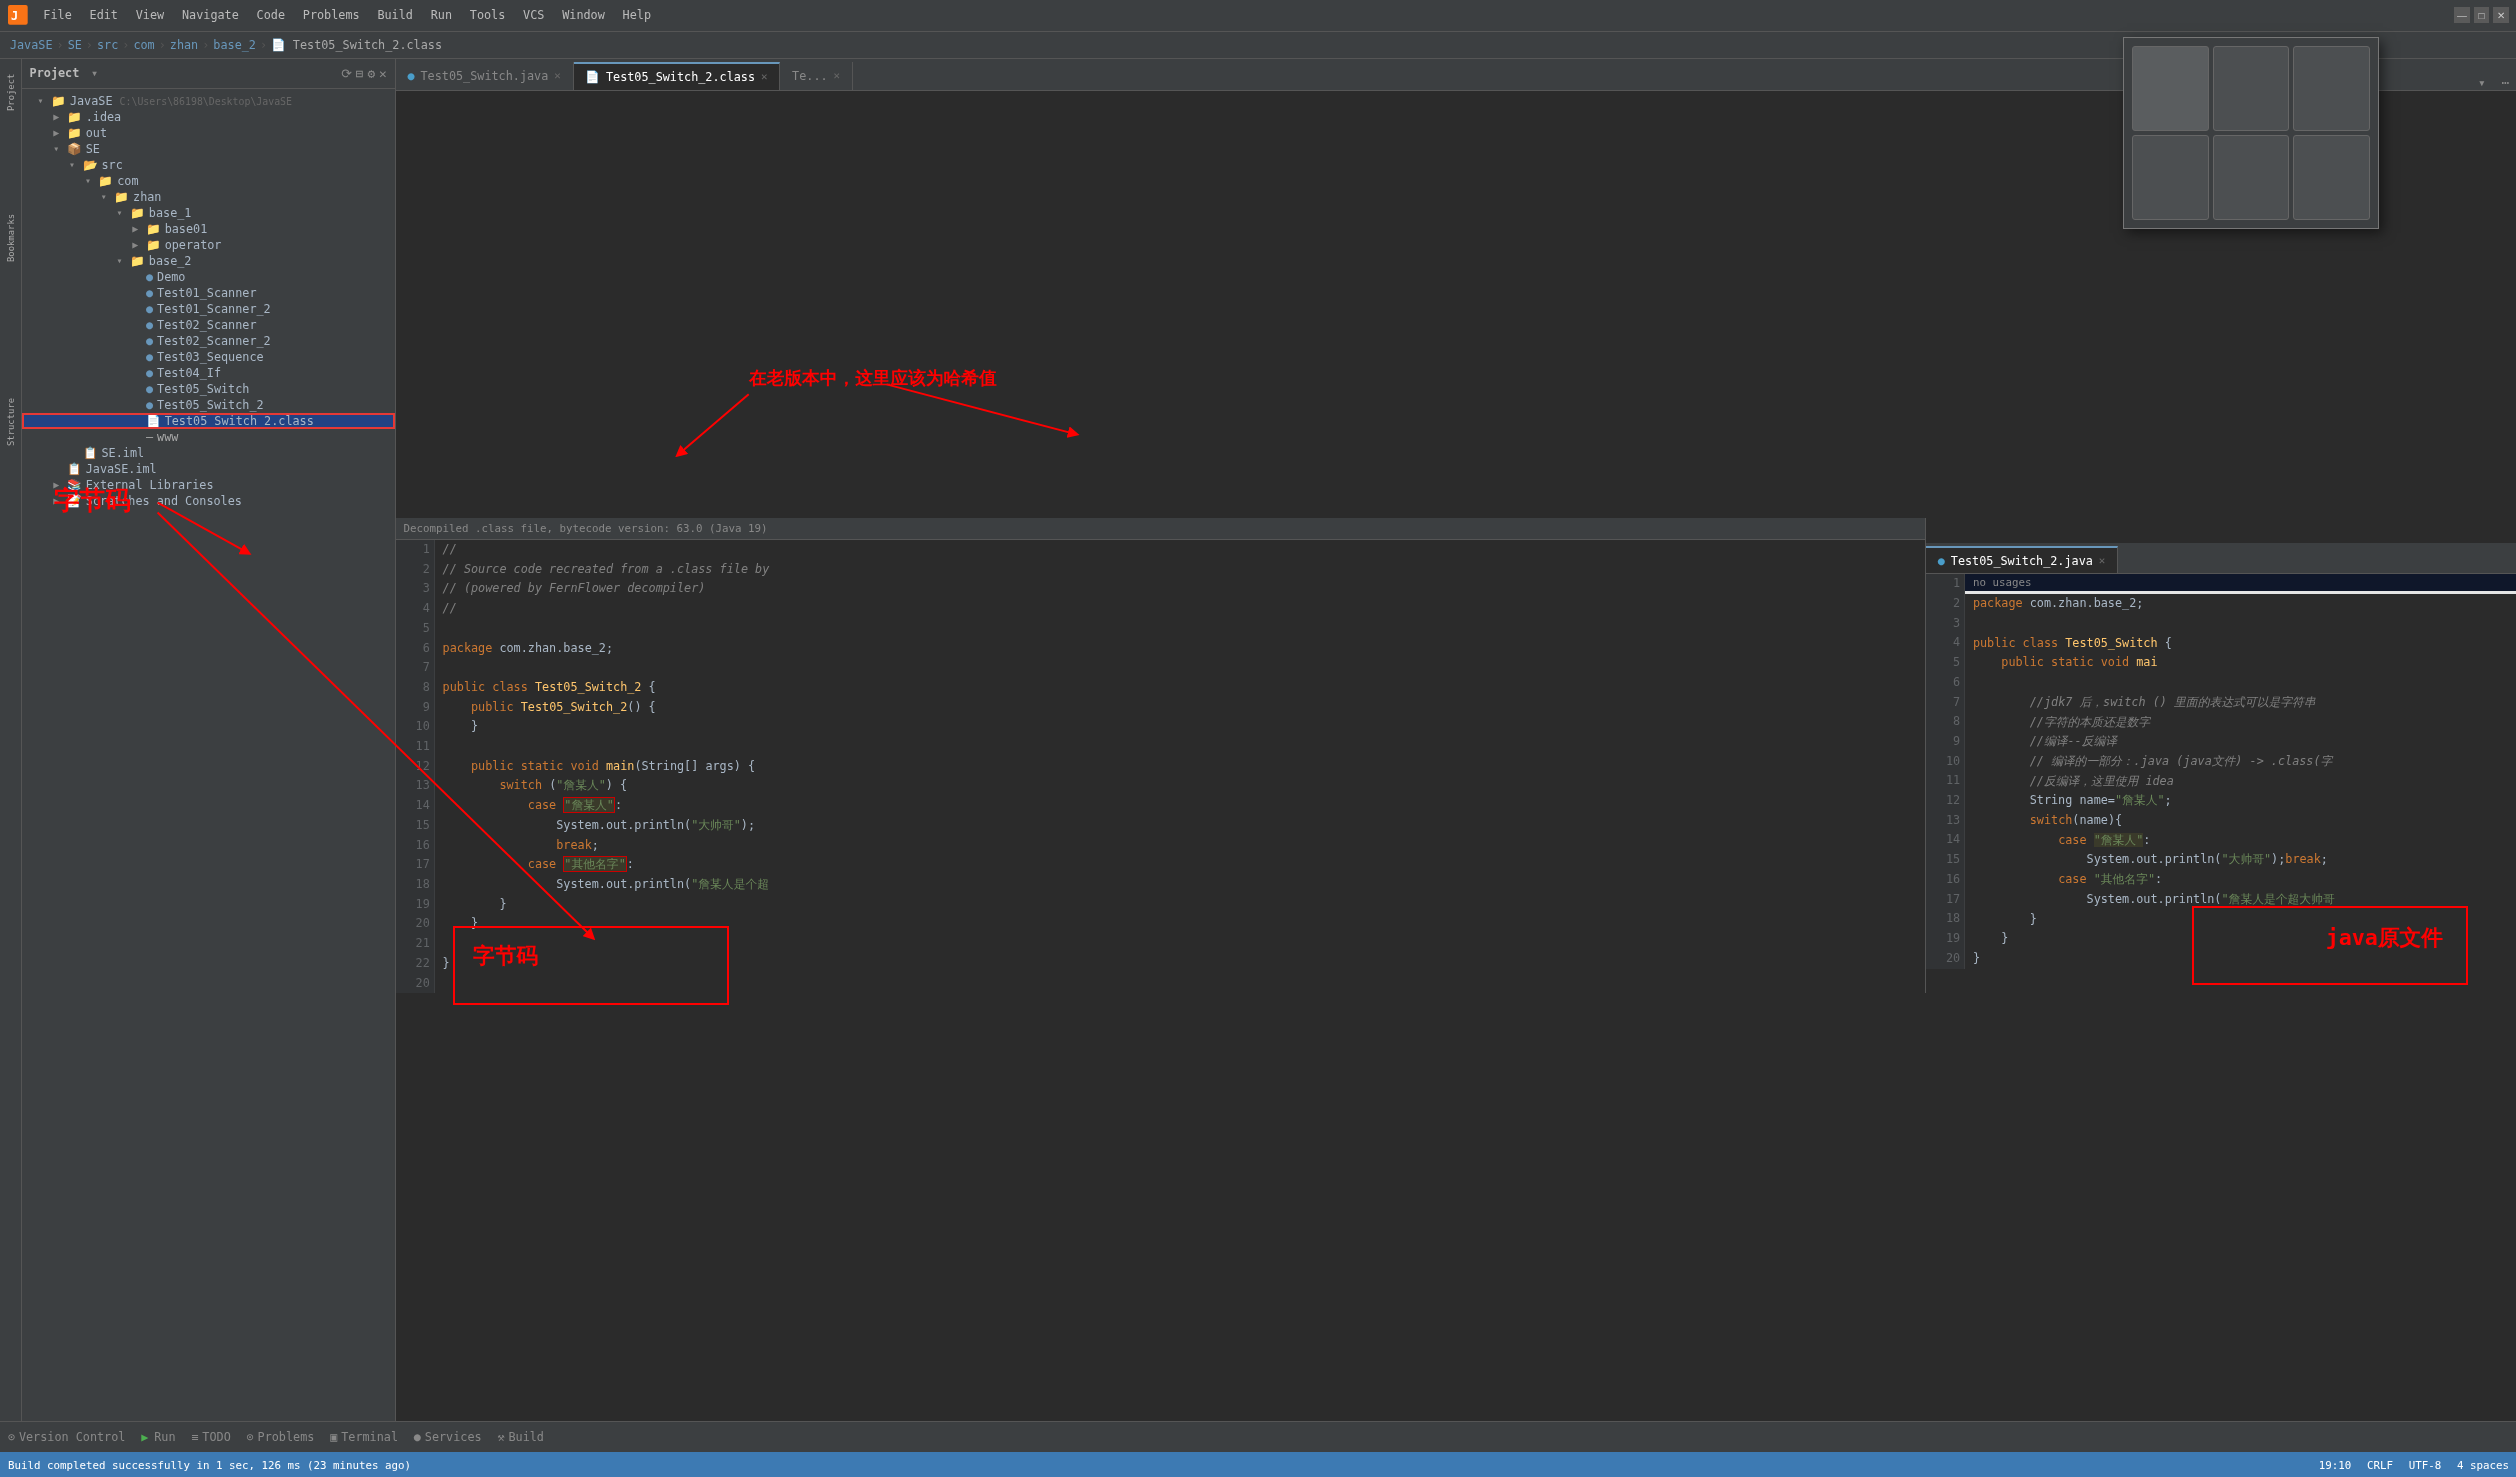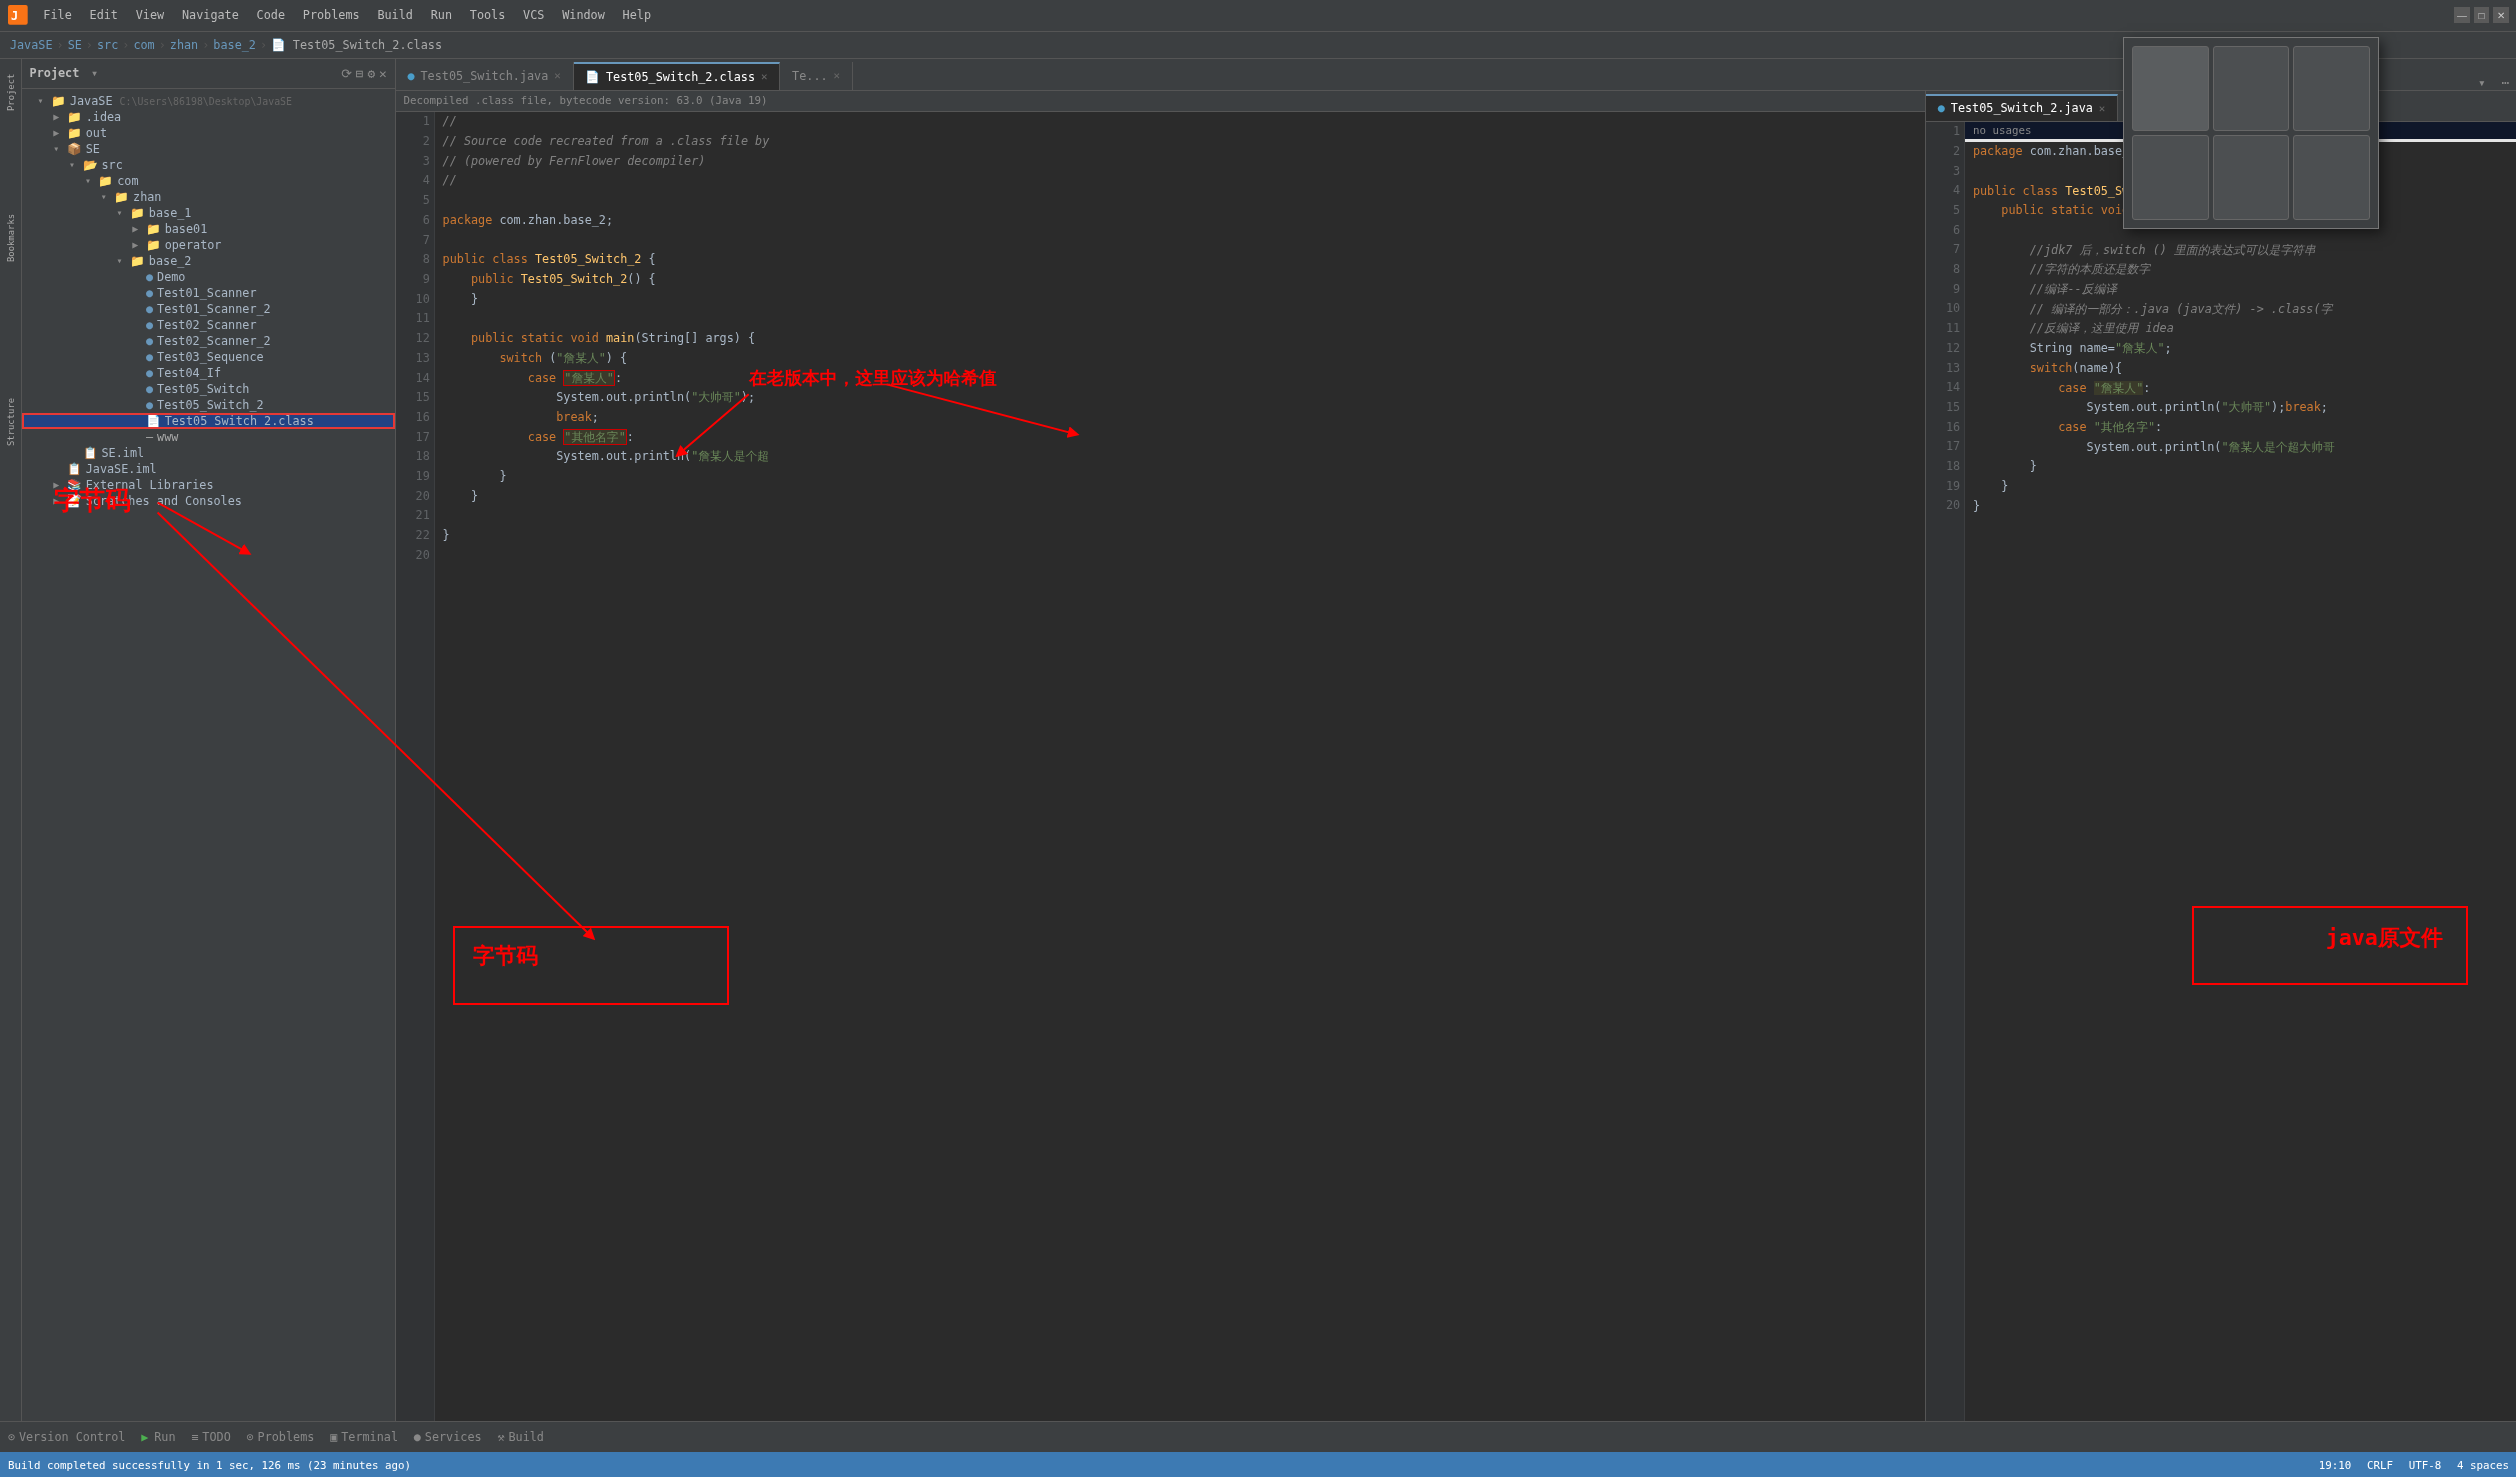--- a/index.html
+++ b/index.html
@@ -179,20 +179,21 @@
       display: flex;
       flex-direction: column;
       overflow: hidden;
     }
 
     
     .editors-split {
       display: flex;
       flex: 1;
       overflow: hidden;
+      align-items: center;
     }
 
     .editor-pane {
       flex: 1;
       display: flex;
       flex-direction: column;
       overflow: hidden;
       border-right: 1px solid #555;
     }
 

